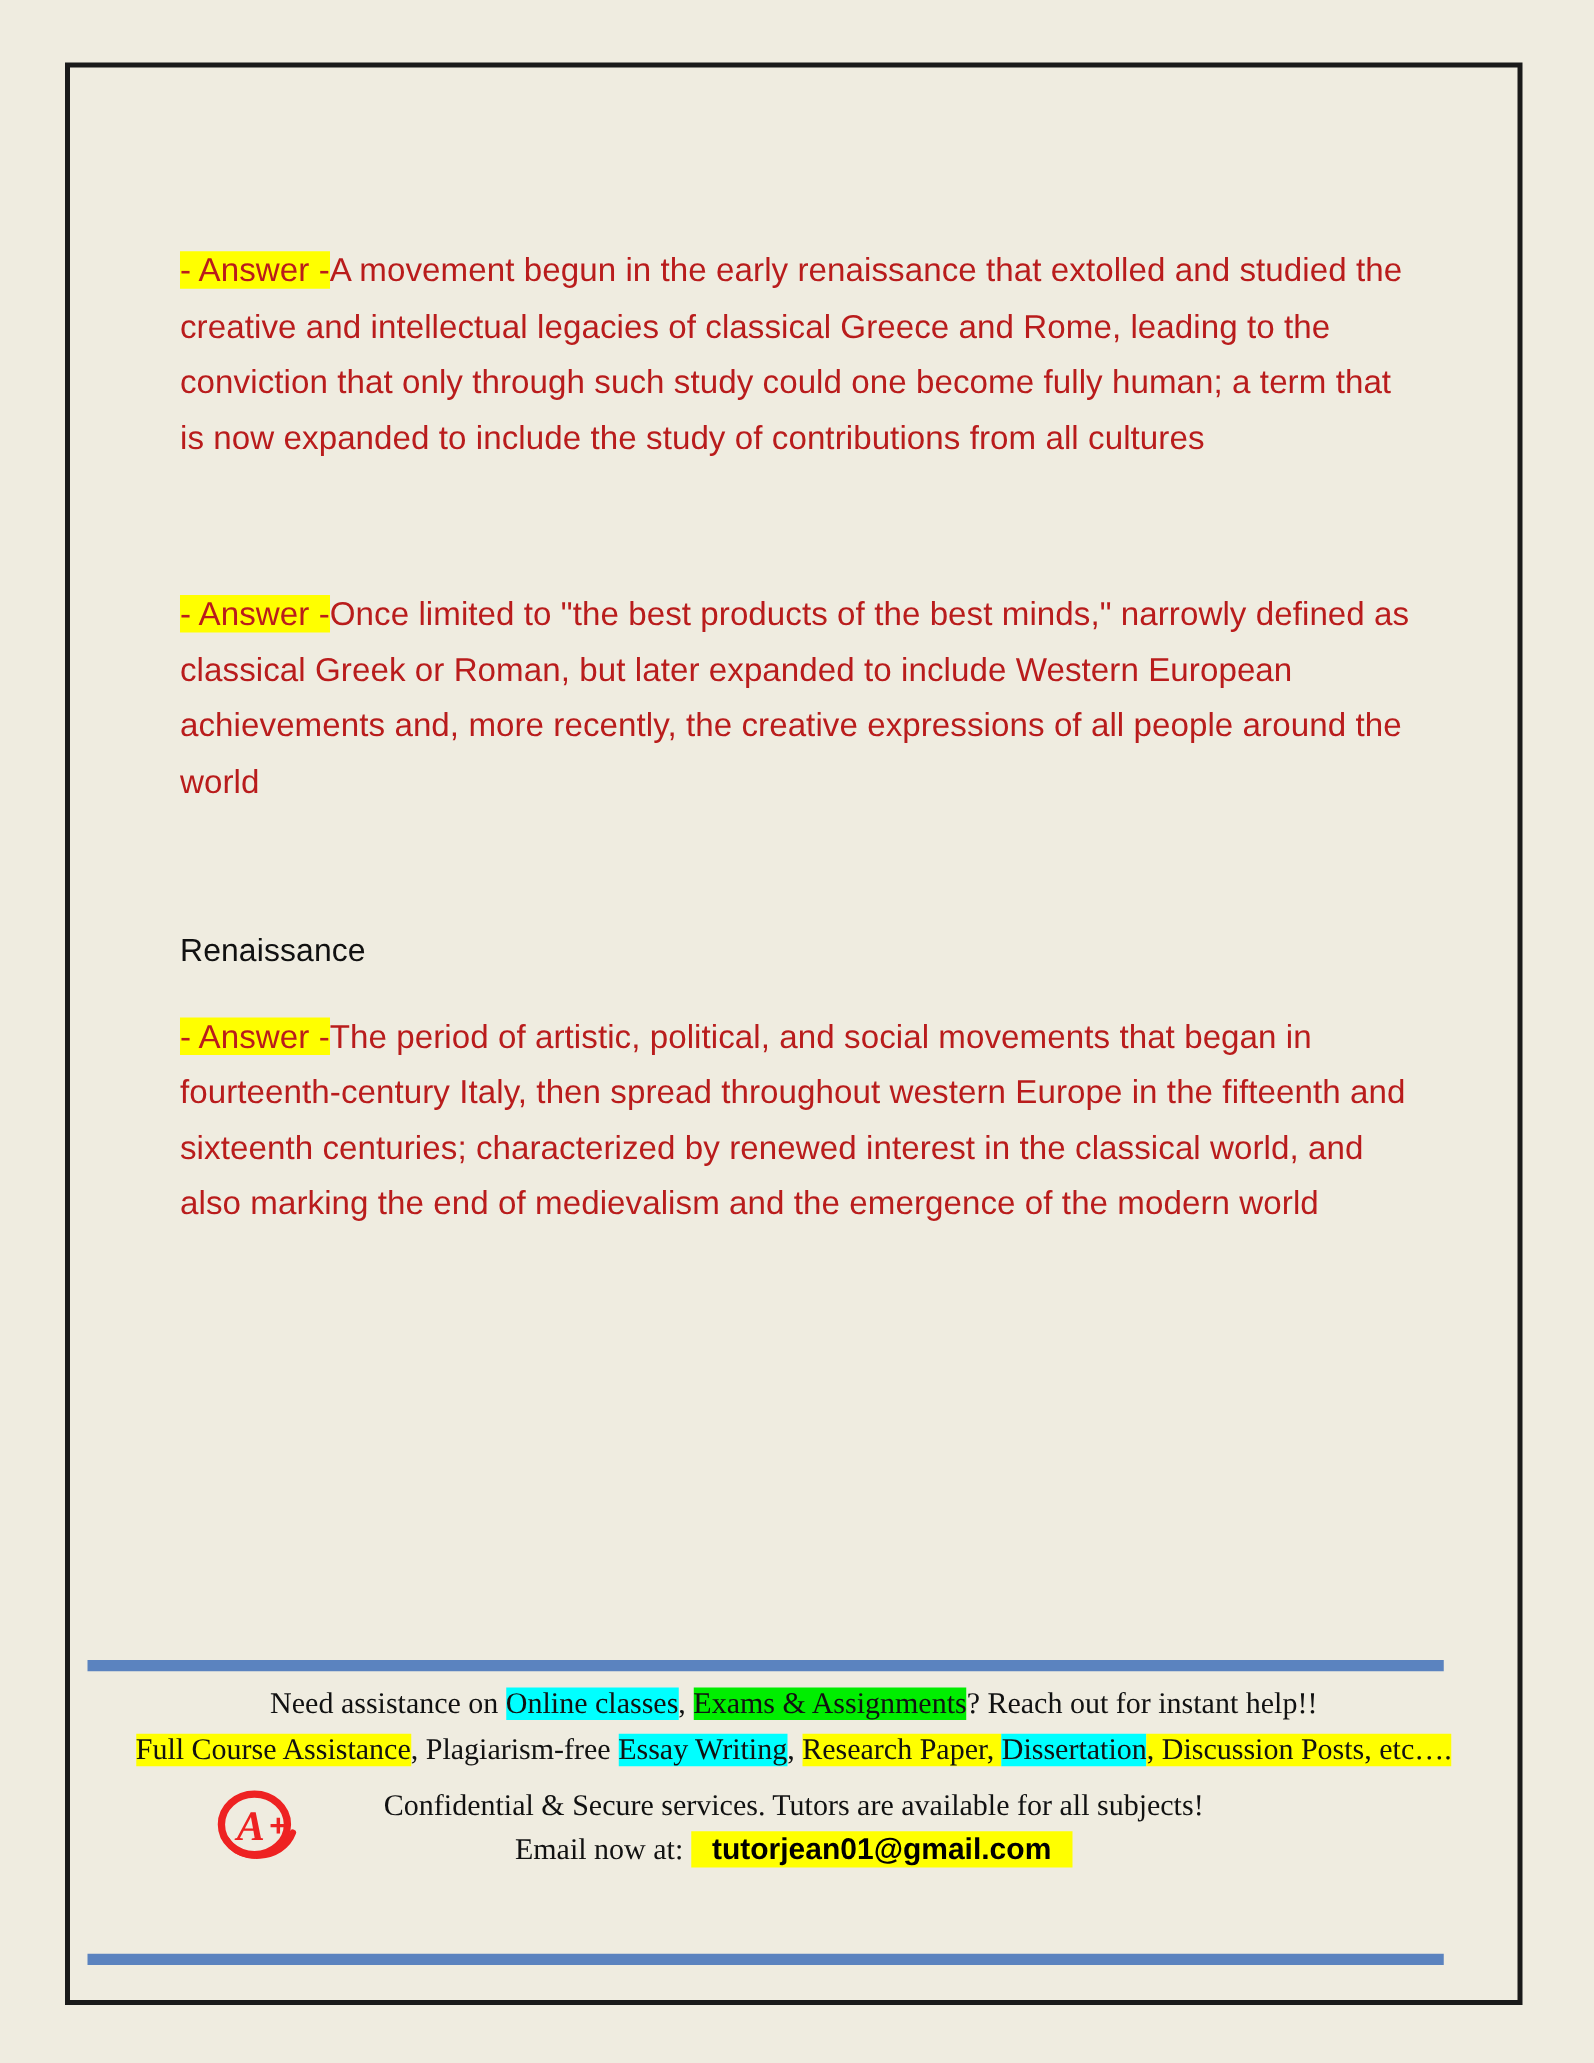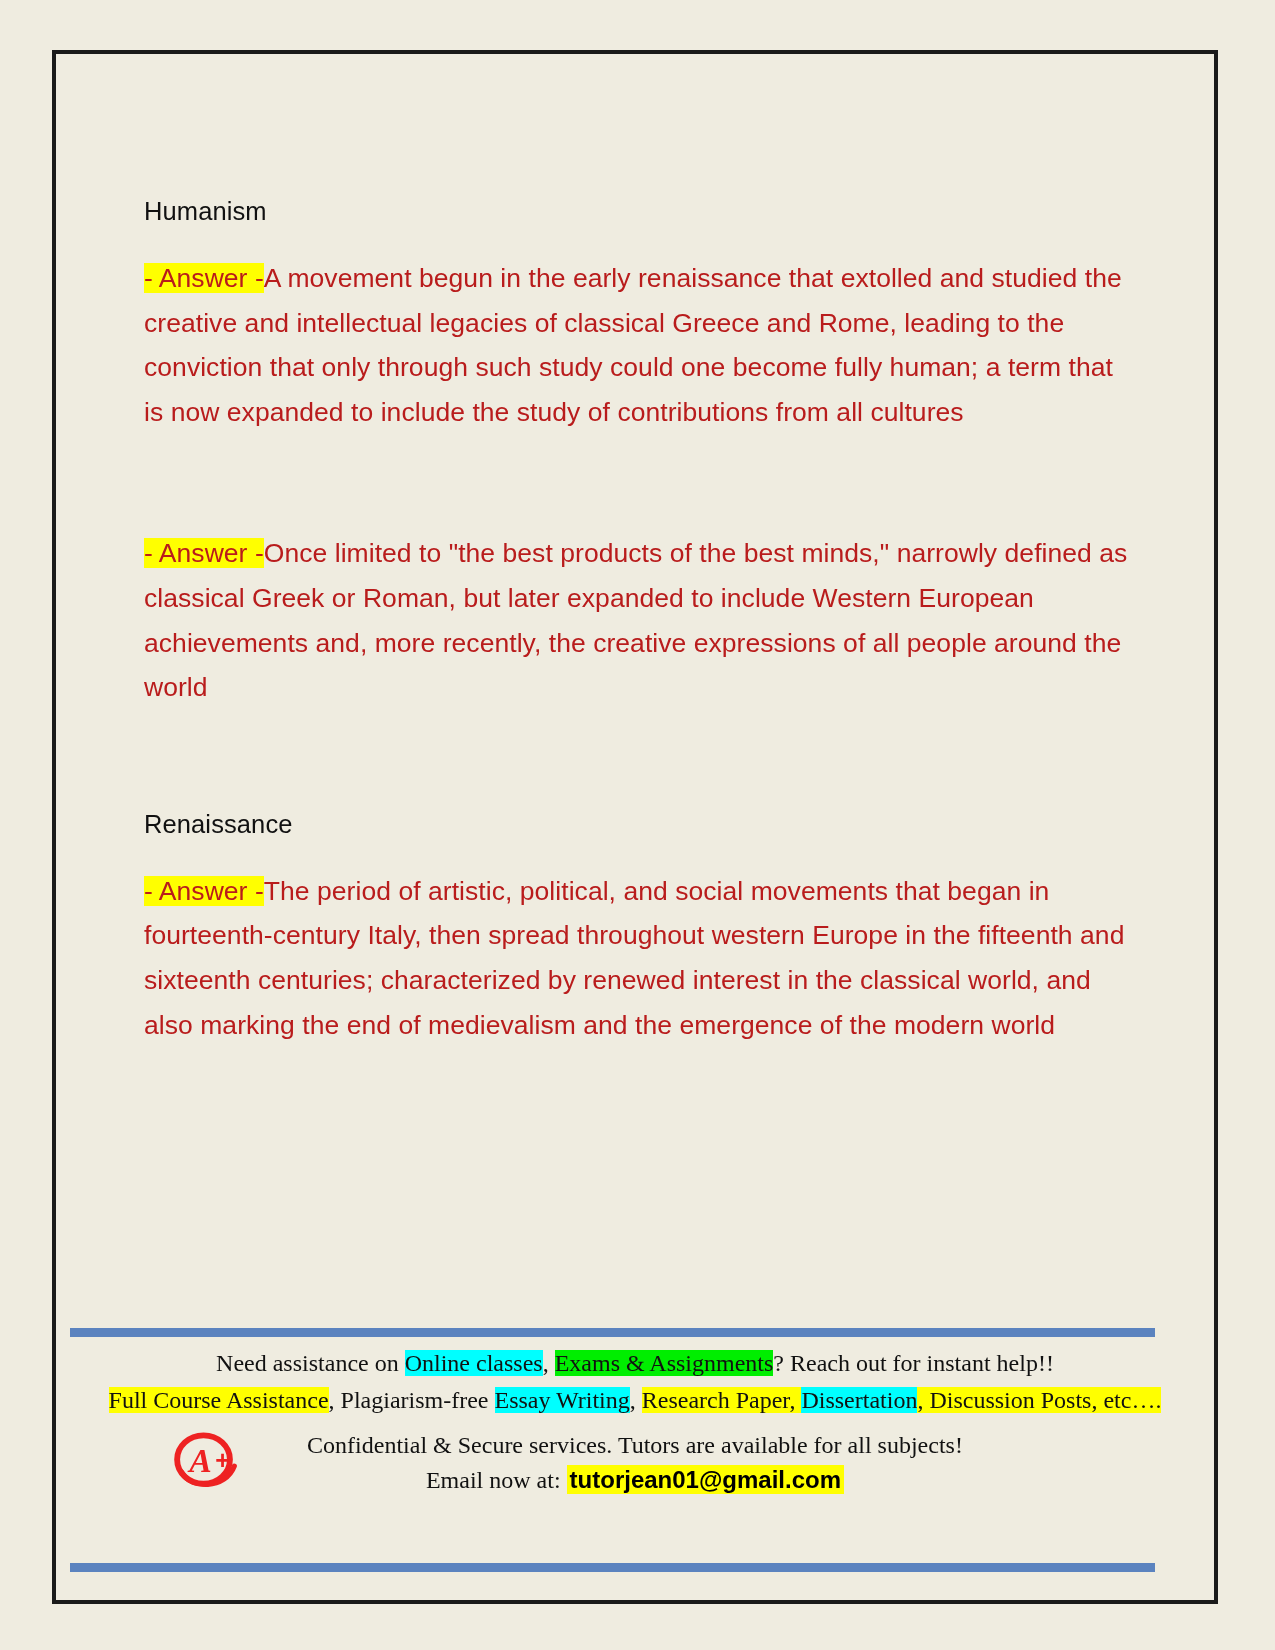--- a/index.html
+++ b/index.html
@@ -97,40 +97,39 @@
   .hl-y { background: #ffff00; }
   .hl-c { background: #00ffff; }
   .hl-g { background: #00ee00; }
 
   .email {
     font-family: "Liberation Sans", sans-serif;
     font-weight: bold;
     font-size: 24px;
     background: #ffff00;
     color: #000000;
-    padding: 1px 3px;
+    padding: 1px 17px;
   }
 
   .logo {
     position: absolute;
     left: 112px;
     top: 148px;
     width: 74px;
     height: 66px;
   }
 </style>
 </head>
 <body>
 
 <div class="page">
 
   <div class="content">
 
     <div class="block">
-      <p class="term">Humanism</p>
       <p class="answer"><span class="hl-answer">- Answer -</span><span>A movement begun in the early renaissance that extolled and studied the creative and intellectual legacies of classical Greece and Rome, leading to the conviction that only through such study could one become fully human; a term that is now expanded to include the study of contributions from all cultures</span></p>
     </div>
 
     <div class="block">
       <p class="answer"><span class="hl-answer">- Answer -</span><span>Once limited to "the best products of the best minds," narrowly defined as classical Greek or Roman, but later expanded to include Western European achievements and, more recently, the creative expressions of all people around the world</span></p>
     </div>
 
     <div class="block">
       <p class="term">Renaissance</p>
       <p class="answer"><span class="hl-answer">- Answer -</span><span>The period of artistic, political, and social movements that began in fourteenth-century Italy, then spread throughout western Europe in the fifteenth and sixteenth centuries; characterized by renewed interest in the classical world, and also marking the end of medievalism and the emergence of the modern world</span></p>

